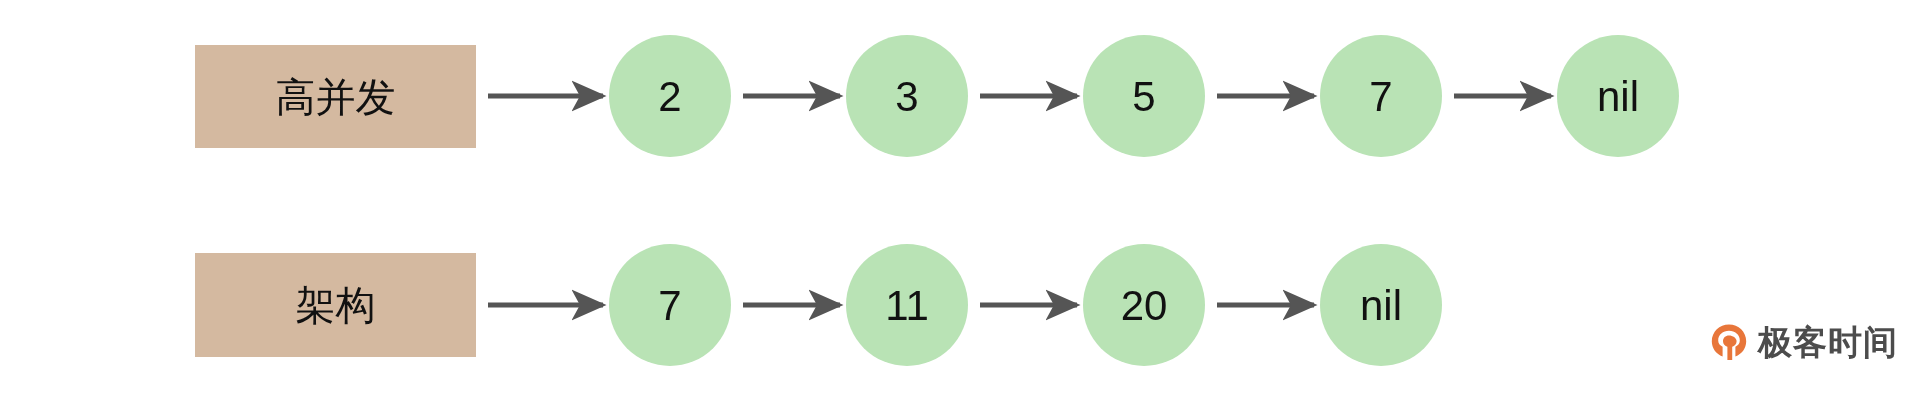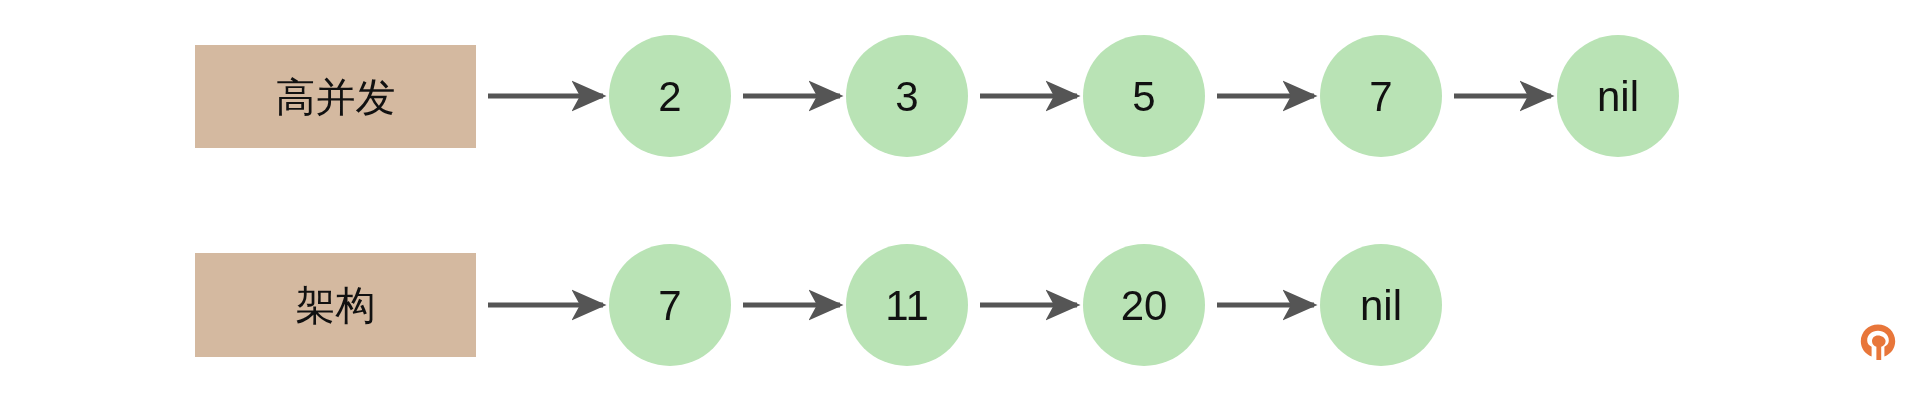--- a/index.html
+++ b/index.html
@@ -96,13 +96,14 @@
 </svg>
 
 <div id="logo">
   <svg class="logo-mark" viewBox="0 0 100 100">
     <path d="M50 6 C26 6 7 24 7 48 C7 66 18 80 34 86 L34 62 C27 58 23 53 23 46
              C23 32 35 22 50 22 C65 22 77 32 77 46 C77 53 73 58 66 62 L66 86
              C82 80 93 66 93 48 C93 24 74 6 50 6 Z" fill="#e8763a"></path>
     <path d="M50 34 C41 34 35 40 35 48 C35 55 40 60 46 62 L46 95 L58 95 L58 62
              C64 60 69 55 69 48 C69 40 59 34 50 34 Z" fill="#e8763a"></path>
   </svg>
+  <div class="logo-text">极客时间</div>
 </div>
 
 </body></html>

